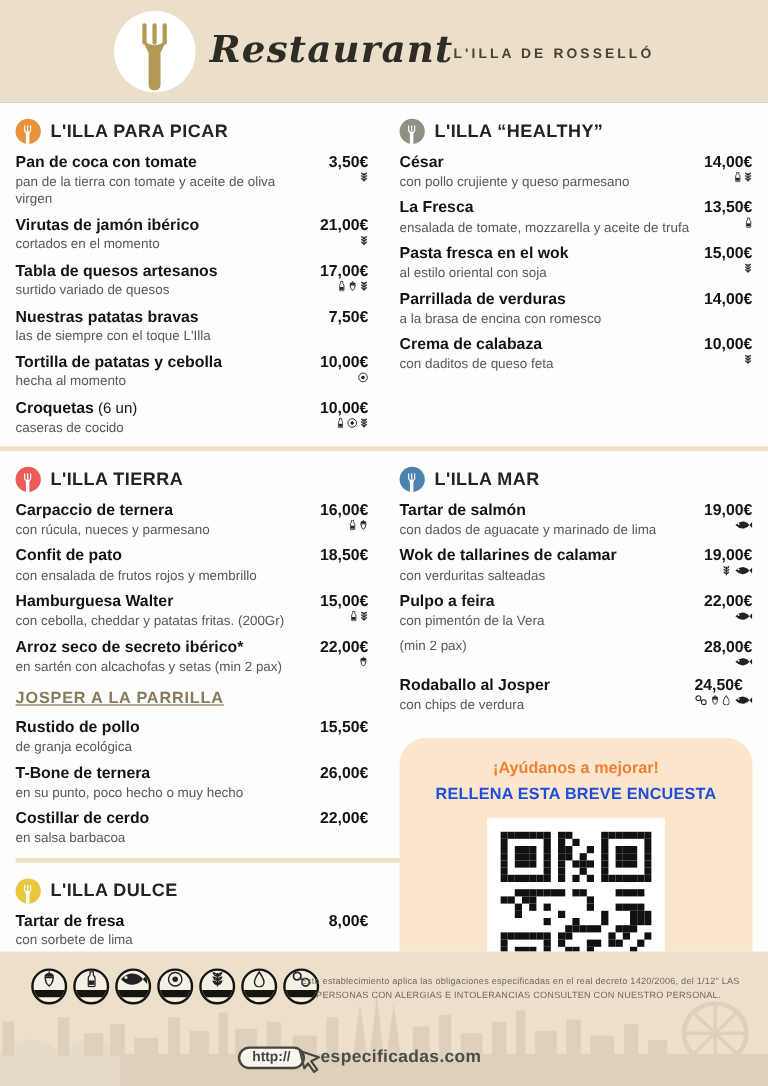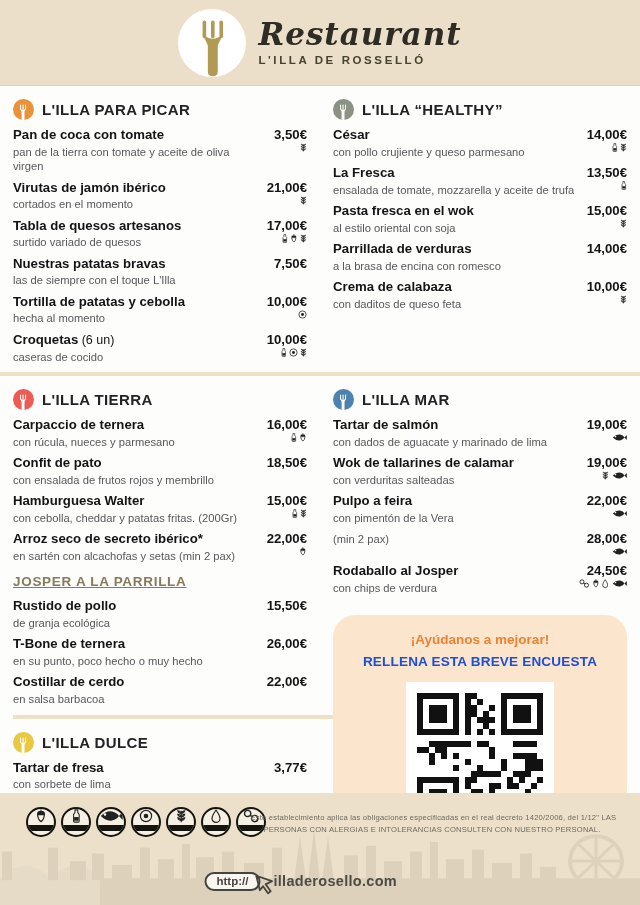--- a/index.html
+++ b/index.html
@@ -16,21 +16,21 @@
     height:86px; flex:0 0 86px;
     background:#ebdfca;
     border-bottom:1px solid #e0d1b4;
     display:flex; align-items:center; justify-content:center; gap:12px;
   }
   .logo-circle {
     width:68px; height:68px; border-radius:50%; background:#ffffff;
     display:flex; align-items:flex-end; justify-content:center; overflow:hidden;
   }
   .logo-circle svg { height:58px; margin-bottom:-4px; }
-  .brand { display:flex; flex-direction:column; align-items:flex-start; }
+  .brand { display:flex; flex-direction:row; align-items:center; }
   .brand-script {
     font-family:"DejaVu Serif", serif; font-style:italic; font-weight:bold;
     font-size:31px; color:#2e2c24; letter-spacing:1px; line-height:1;
   }
   .brand-sub {
     font-size:11.5px; letter-spacing:2.6px; color:#45422f; margin-top:4px; font-weight:bold;
   }
   
   .content { flex:1 1 auto; overflow:hidden; background:#fdfdfb; padding:0 13px; }
   .row { display:flex; gap:26px; }
@@ -42,21 +42,21 @@
     width:21px; height:21px; border-radius:50%; flex:0 0 21px;
     display:flex; align-items:flex-end; justify-content:center; overflow:hidden;
   }
   .sec-circle svg { height:17px; margin-bottom:-1px; }
   .sec-title { font-size:15px; font-weight:bold; color:#232327; letter-spacing:.4px; }
   .menu-item { display:flex; justify-content:space-between; align-items:flex-start; margin-bottom:6px; }
   .item-main { flex:1 1 auto; min-width:0; }
   .item-name { font-size:13.2px; font-weight:bold; color:#141417; line-height:1.25; }
   .item-suffix { font-weight:normal; font-size:12.5px; }
   .item-desc { font-size:11.2px; color:#57575c; line-height:1.3; margin-top:1px; }
-  .item-side { flex:0 0 auto; text-align:right; margin-left:12px; }
+  .item-side { flex:0 0 auto; margin-left:12px; }
   .item-price { font-size:13.2px; font-weight:bold; color:#141417; }
   .allergens { display:flex; gap:2.5px; justify-content:flex-end; margin-top:1px; height:10px; }
   .allergens svg { height:9px; width:auto; display:block; }
   .subsec-title {
     font-size:13.5px; font-weight:bold; color:#877a5d;
     text-decoration:underline; letter-spacing:.7px; margin:11px 0 9px;
   }
   
   .survey {
     background:#fce5cd; border-radius:22px; text-align:center;
@@ -544,21 +544,21 @@
               </svg>
             </div>
             <div class="sec-title">L'ILLA DULCE</div>
           </div>
           <div class="menu-item">
             <div class="item-main">
               <div class="item-name">Tartar de fresa</div>
               <div class="item-desc">con sorbete de lima</div>
             </div>
             <div class="item-side">
-              <div class="item-price">3,77€</div>
+              <div class="item-price">8,00€</div>
             </div>
           </div>
         </section>
     </div>
     <div class="col">
       <section>
           <div class="sec-head">
             <div class="sec-circle" style="background: rgb(77, 130, 176);">
               <svg viewBox="0 0 20 42">
                 <g fill="#ffffff">
@@ -1018,15 +1018,15 @@
       </div>
     </div>
 
   <div class="disclaimer">"Este establecimiento aplica las obligaciones especificadas en el real decreto 1420/2006, del 1/12" LAS PERSONAS CON ALERGIAS E INTOLERANCIAS CONSULTEN CON NUESTRO PERSONAL.</div>
 
   <div class="url-row">
     <span class="http-pill">http://</span>
     <svg class="cursor-icon" viewBox="0 0 24 24" aria-hidden="true">
       <path d="M6 2 L20 11 L13 12.6 L16.2 20.6 L13.2 21.8 L10 13.8 L6 17 Z" fill="none" stroke="#454540" stroke-width="1.8" stroke-linejoin="round"></path>
     </svg>
-    <span class="url-text">illaderosello.com</span>
+    <span class="url-text">especificadas.com</span>
   </div>
 </div>
 
 </body></html>

